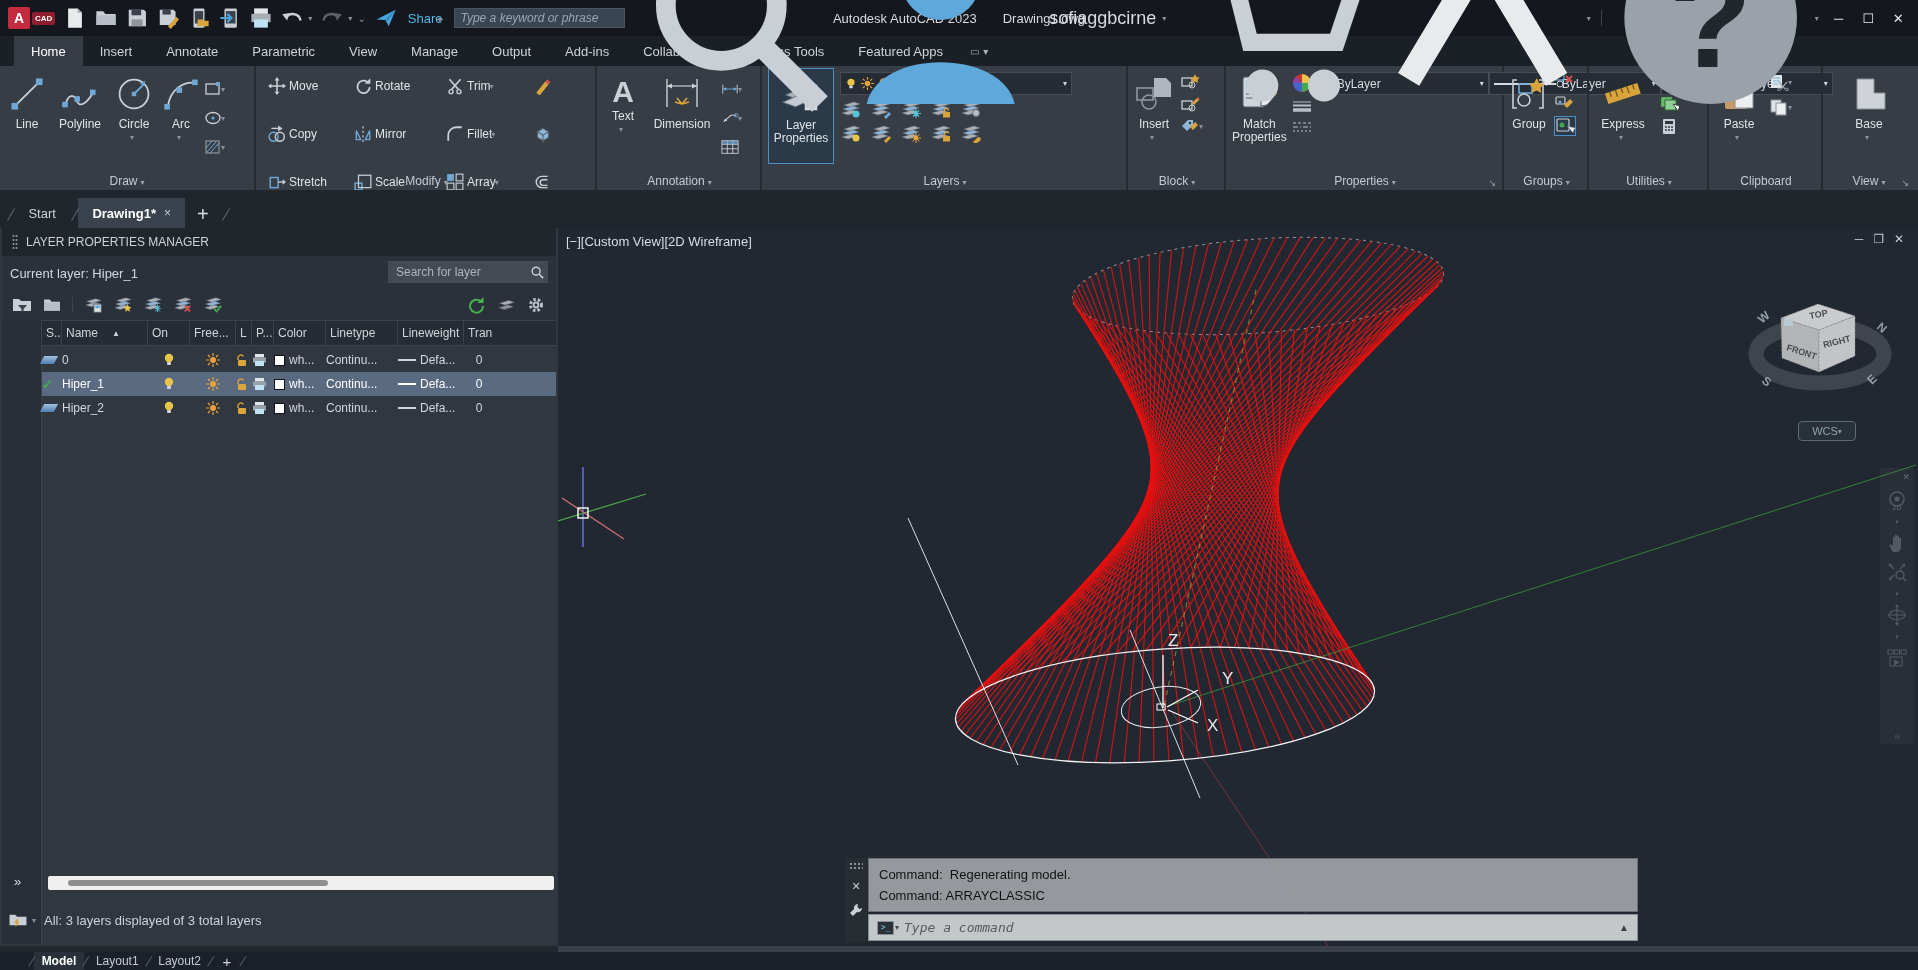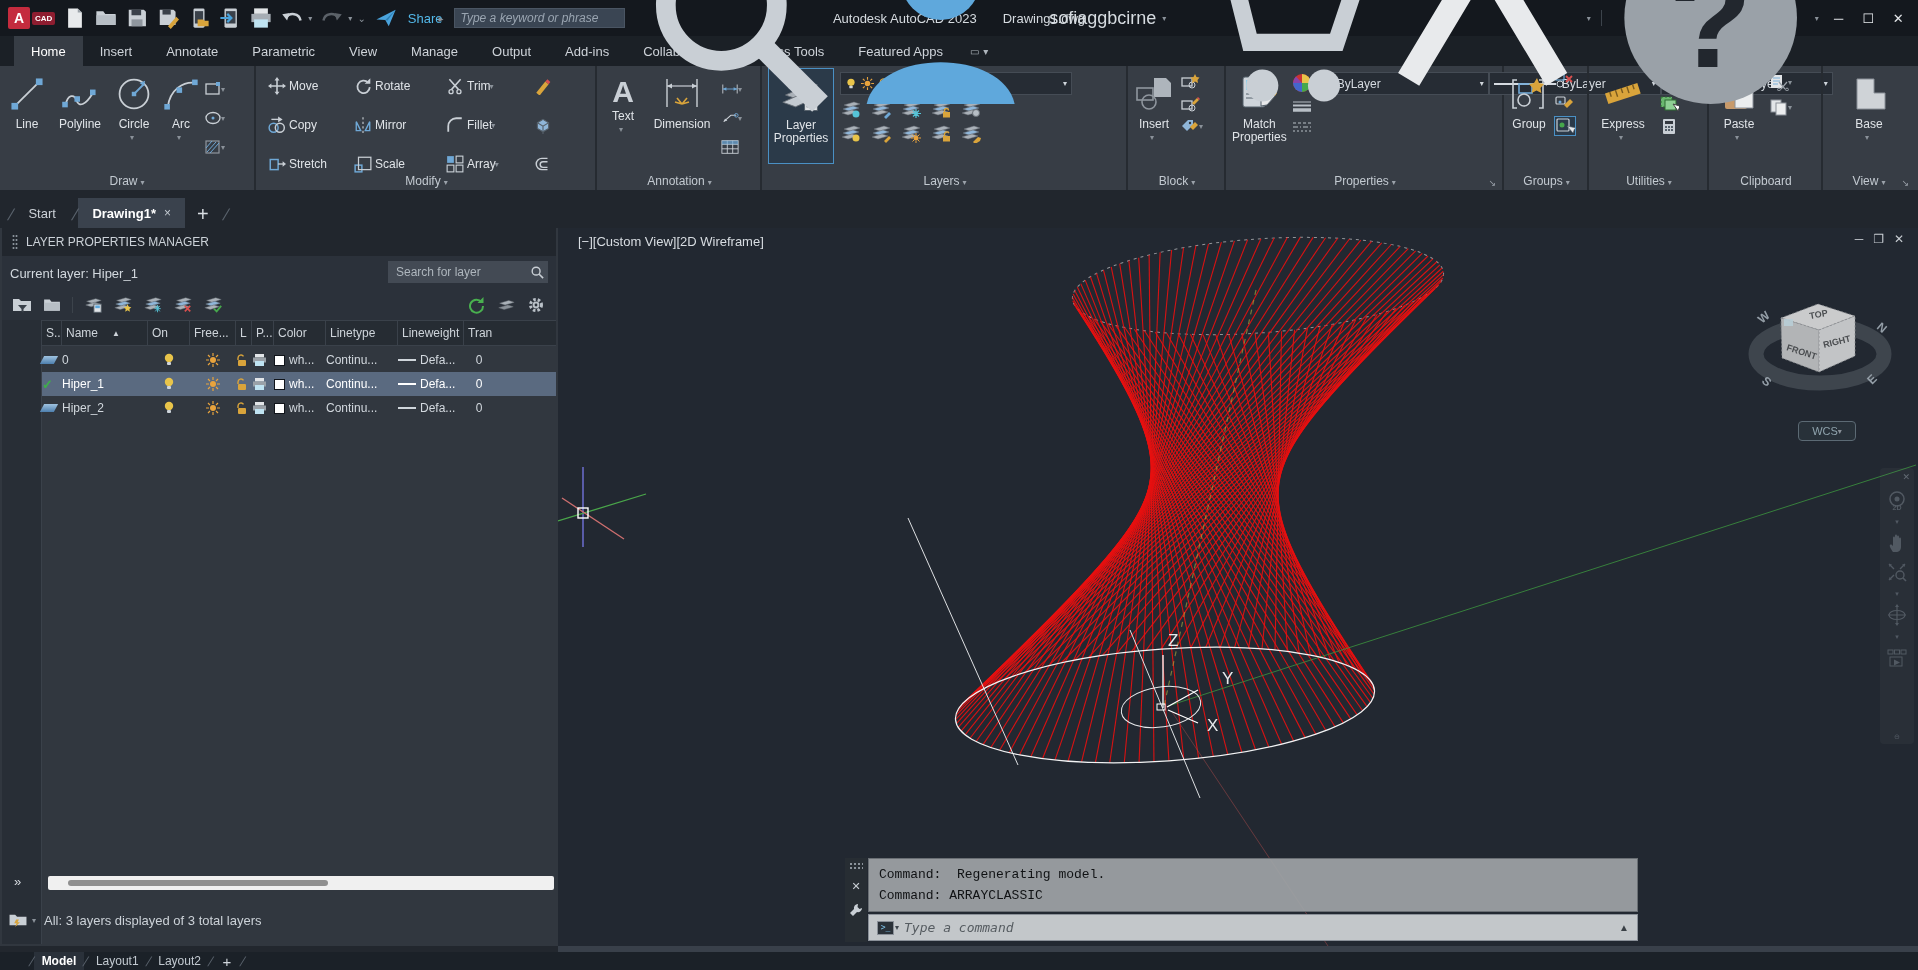--- a/index.html
+++ b/index.html
@@ -75,31 +75,31 @@
   .leftcol{position:absolute;left:2px;top:92px;width:40px;bottom:2px;background:#282e36;border-right:1px solid #3a414a;color:#cfd5db}
   .chev{font-size:13px;letter-spacing:-2px;color:#d8dde2}
   #pal-scroll{position:absolute;left:48px;top:648px;width:506px;height:14px;background:#f0f0f0;border-radius:2px}
   #pal-scroll .thumb{position:absolute;left:20px;top:4px;width:260px;height:6px;background:#8f8f8f;border-radius:3px}
   #pal-status{position:absolute;left:8px;top:680px;width:540px;height:24px;display:flex;align-items:center;gap:8px;color:#ccd2d8;font-size:13px}
   .para{width:14px;height:8px;background:linear-gradient(#9fc3e0,#4d7fae);transform:skewX(-28deg)}
   .checkmark{color:#3fae49;font-weight:bold;font-size:13px}
 
   
   #viewport{left:558px;top:228px;width:1360px;height:718px;background:#222831}
-  #vp-label{position:absolute;left:20px;top:6px;color:#d8dde2;font-size:13px}
+  #vp-label{position:absolute;left:8px;top:6px;color:#d8dde2;font-size:13px}
   #vp-ctrl{position:absolute;right:14px;top:4px;display:flex;gap:10px;color:#c8cdd2;font-size:12px}
   #wcs{position:absolute;right:62px;top:193px;width:58px;height:20px;border:1px solid #5c6a74;border-radius:4px;background:rgba(46,56,64,.55);color:#8fa3ad;font-size:11px;display:flex;align-items:center;justify-content:center;gap:4px}
   #navbar{position:absolute;right:4px;top:240px;width:34px;height:276px;background:rgba(110,118,126,.14);border-radius:4px;display:flex;flex-direction:column;align-items:center;padding-top:4px;gap:7px;color:#8b949c;opacity:.62}
   #navbar .ic{width:22px;height:22px;opacity:.7}
   #navbar .tiny{font-size:7px;line-height:7px;opacity:.7}
 
   
   #cmdwin{position:absolute;left:287px;top:630px;width:794px;height:84px}
   #cmd-strip{position:absolute;left:0;top:0;width:22px;height:84px;background:rgba(40,46,52,.9);display:flex;flex-direction:column;align-items:center;padding-top:4px;gap:10px;color:#c9cfd5}
-  #cmd-hist{position:absolute;left:23px;top:0;width:770px;height:54px;background:rgba(158,162,166,.93);border:1px solid #6a6f74;color:#101214;font-family:Liberation Mono, monospace;font-size:13px;padding:5px 10px;line-height:21px;white-space:pre}
+  #cmd-hist{position:absolute;left:23px;top:0;width:770px;height:54px;background:rgba(158,162,166,.93);border:1px solid #6a6f74;color:#101214;font-family:Liberation Sans, sans-serif;font-size:13px;padding:5px 10px;line-height:21px;white-space:pre}
   #cmd-input{position:absolute;left:23px;top:56px;width:770px;height:27px;background:#c3c7ca;border:1px solid #8a9098;display:flex;align-items:center;padding:0 8px;gap:5px}
   #cmd-input input{flex:1;background:transparent;border:0;outline:0;font-family:"DejaVu Sans Mono",monospace;font-style:italic;font-size:13px;color:#43494e}
   #cmd-input input::placeholder{color:#565c61}
   .cmdico{width:17px;height:14px;background:#2a3138;border:1px solid #8a9098;color:#7ec3ea;font-size:8px;display:flex;align-items:center;justify-content:center;font-family:"DejaVu Sans Mono",monospace}
 
   
   #btm-strip-l{left:0;top:946px;width:558px;height:6px;background:#22272e}
   #btm-strip-r{left:558px;top:946px;width:1360px;height:6px;background:#39404a}
   #layoutbar{left:0;top:952px;width:1918px;height:18px;background:#1b2128;display:flex;align-items:center;padding-left:30px}
   .ltab{padding:0 8px;color:#c3cad1;font-size:12px;height:18px;display:flex;align-items:center}
@@ -327,21 +327,21 @@
               </svg>
             </span>
             <span class="caret">▾</span>
           </div>
       </div>
     </div>
     <div class="plabel"><span>Draw</span><span class="caret">▾</span></div>
   </div>
 
   <div class="rpanel" style="left:258px;width:339px">
-    <div style="display:grid;grid-template-columns:86px 92px 88px 40px;grid-auto-rows:26px;padding:8px 0 0 10px;row-gap:13px">
+    <div style="display:grid;grid-template-columns:86px 92px 88px 40px;grid-auto-rows:26px;padding:8px 0 0 10px;row-gap:22px">
       <div class="smallbtn">
           <span class="ic">
             <svg viewBox="0 0 16 16" width="100%" height="100%">
               <path d="M8 2v12M2 8h12" stroke="#c9cfd5" stroke-width="1.4"></path>
               <path d="M8 0l2.2 3H5.8zM8 16l2.2-3H5.8zM0 8l3-2.2v4.4zM16 8l-3-2.2v4.4z" fill="#c9cfd5"></path>
             </svg>
           </span>
           <span>Move</span>
         </div>
       <div class="smallbtn">

